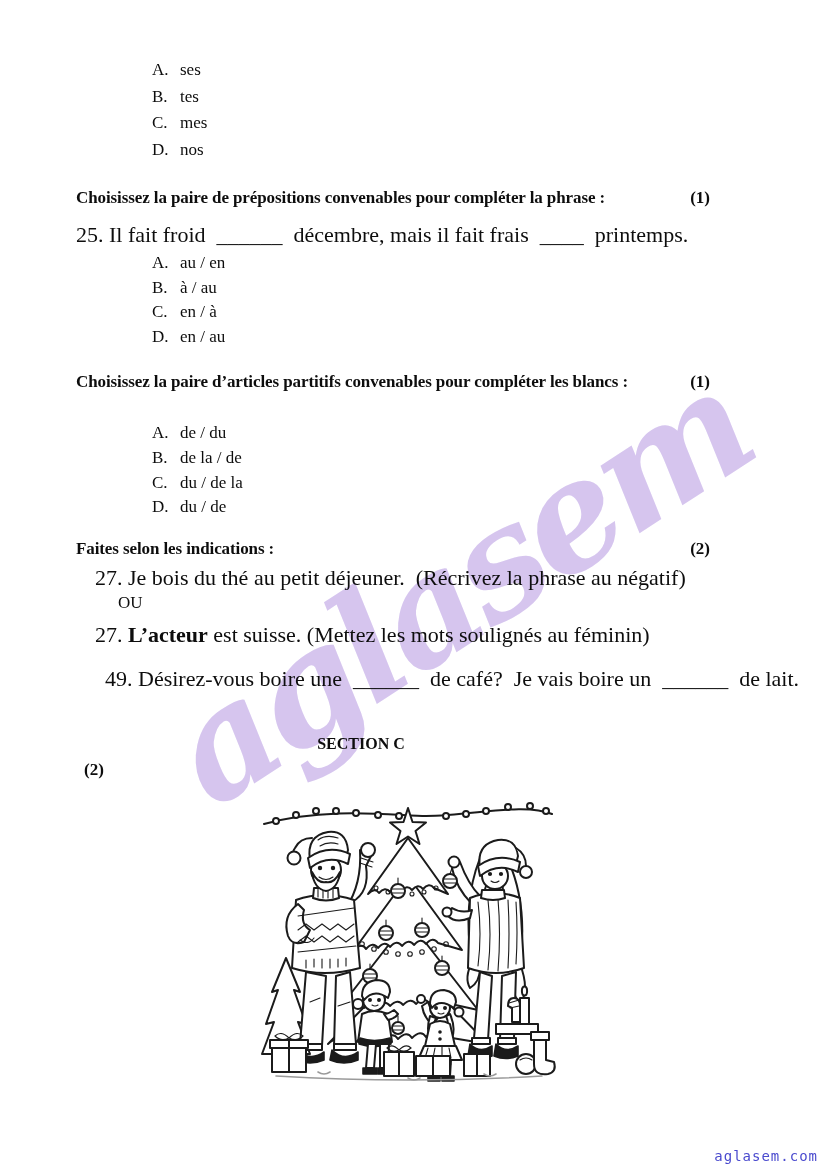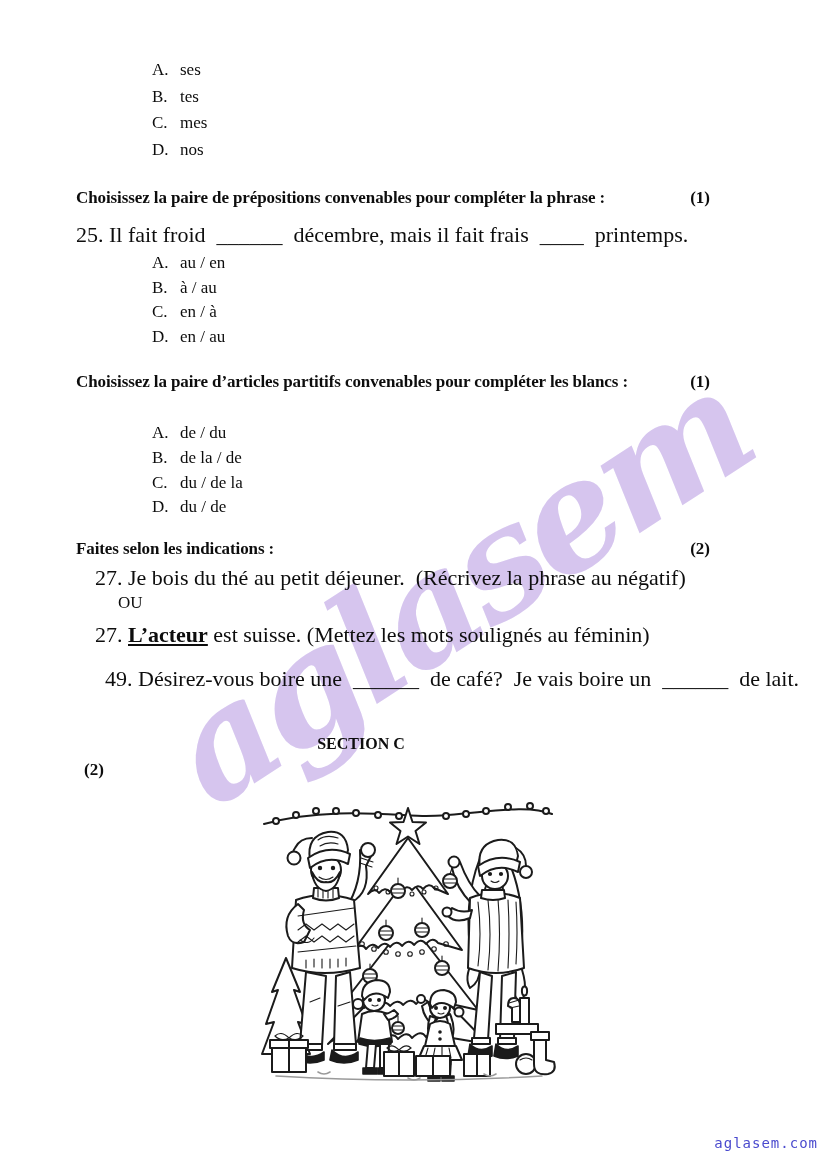--- a/index.html
+++ b/index.html
@@ -16,23 +16,23 @@
     pointer-events:none;user-select:none;
   }
   .hrow{position:absolute;left:76px;right:117px;display:flex;justify-content:space-between;align-items:center;}
   .h{font-weight:bold;font-size:17px;letter-spacing:-0.1px;white-space:pre-wrap;}
   .marks{font-weight:bold;font-size:17px;margin-left:8px;flex:0 0 auto;}
   .q{position:absolute;font-size:22px;white-space:pre-wrap;}
   .opt{position:absolute;left:152px;font-size:17px;display:flex;}
   .opt .lab{width:28px;flex:0 0 auto;}
   .center-title{position:absolute;left:76px;width:570px;text-align:center;font-weight:bold;font-size:16px;}
   .ou{position:absolute;left:118px;font-size:17px;}
-  .ul{font-weight:bold;text-decoration:underline;}
+  .ul{font-weight:bold;}
   .site{
-    position:absolute;right:9px;bottom:18px;
+    position:absolute;right:9px;bottom:5px;
     font-family:"DejaVu Sans Mono","Liberation Mono",monospace;
     font-size:14px;color:#4a4ace;letter-spacing:1px;margin-left:20px;
   }
   .illus{position:absolute;left:258px;top:792px;width:300px;height:290px;}
   svg .ln{stroke:#1b1b1b;stroke-width:2;fill:none;stroke-linecap:round;stroke-linejoin:round;}
   svg .fw{stroke:#1b1b1b;stroke-width:2;fill:#ffffff;stroke-linecap:round;stroke-linejoin:round;}
   svg .fd{stroke:#1b1b1b;stroke-width:1.6;fill:#1b1b1b;stroke-linejoin:round;}
   svg .th{stroke:#1b1b1b;stroke-width:1.1;fill:none;stroke-linecap:round;}
   svg .gr{stroke:#9a9a9a;stroke-width:1.6;fill:none;stroke-linecap:round;}
 </style>

